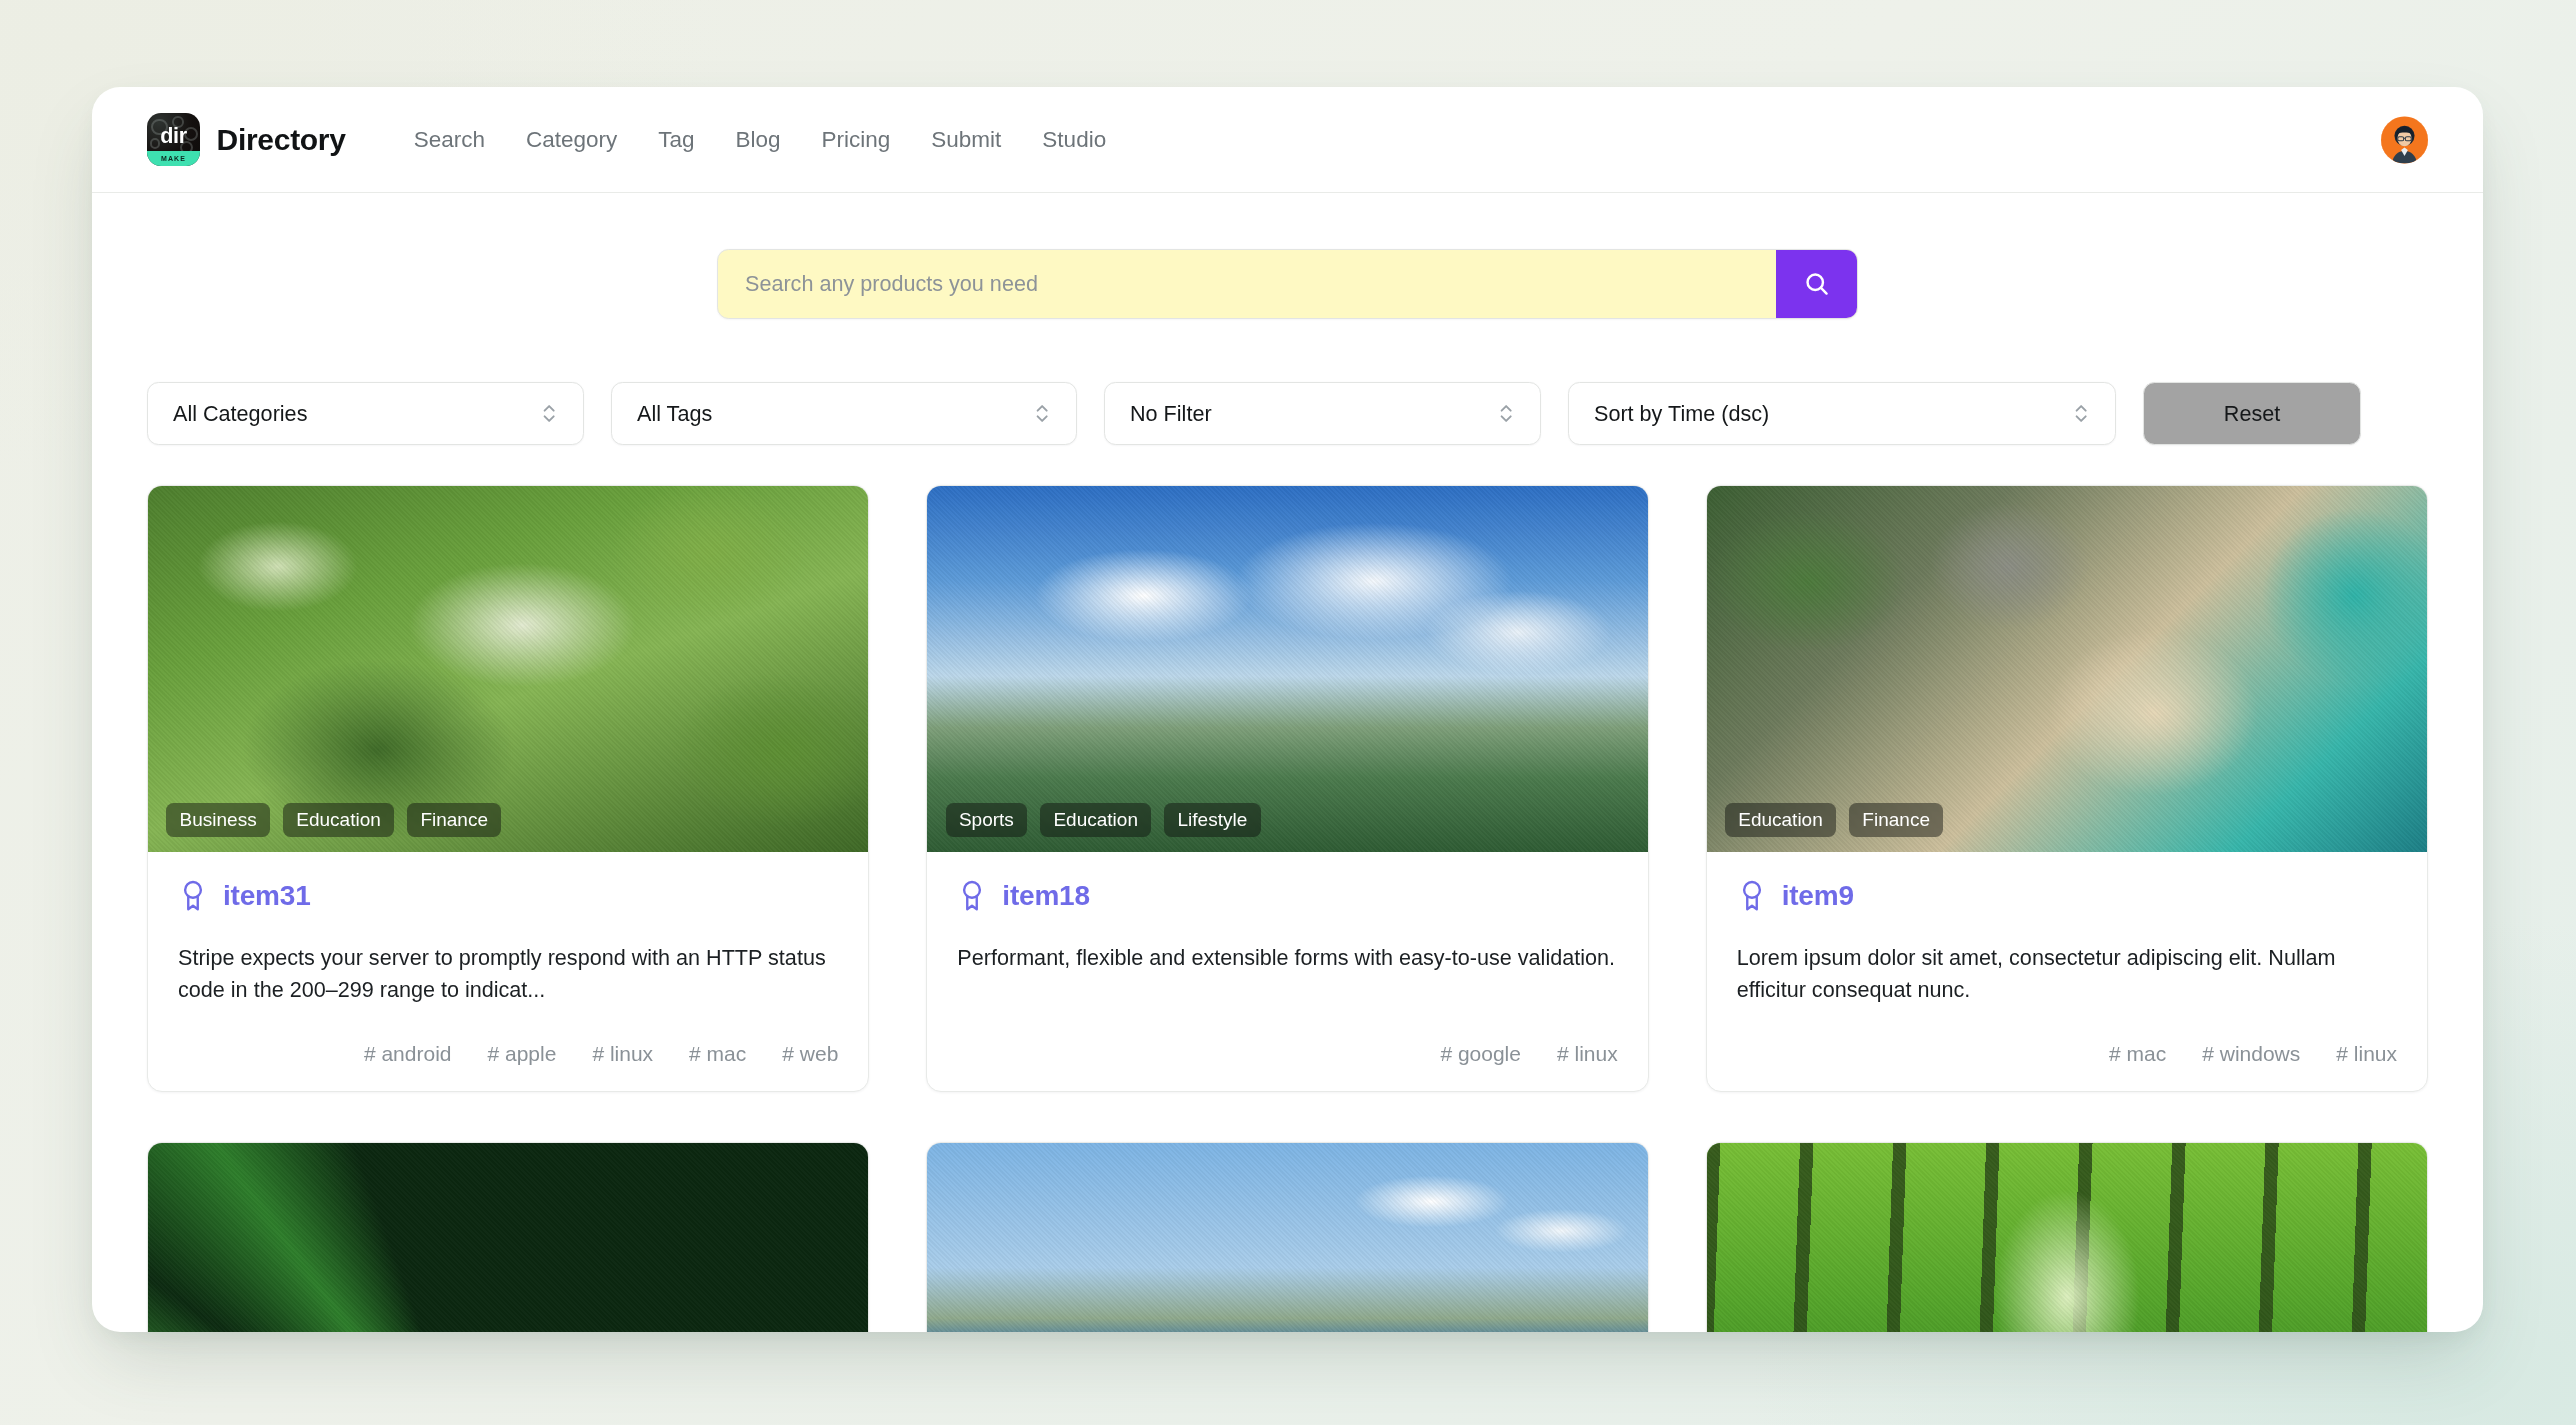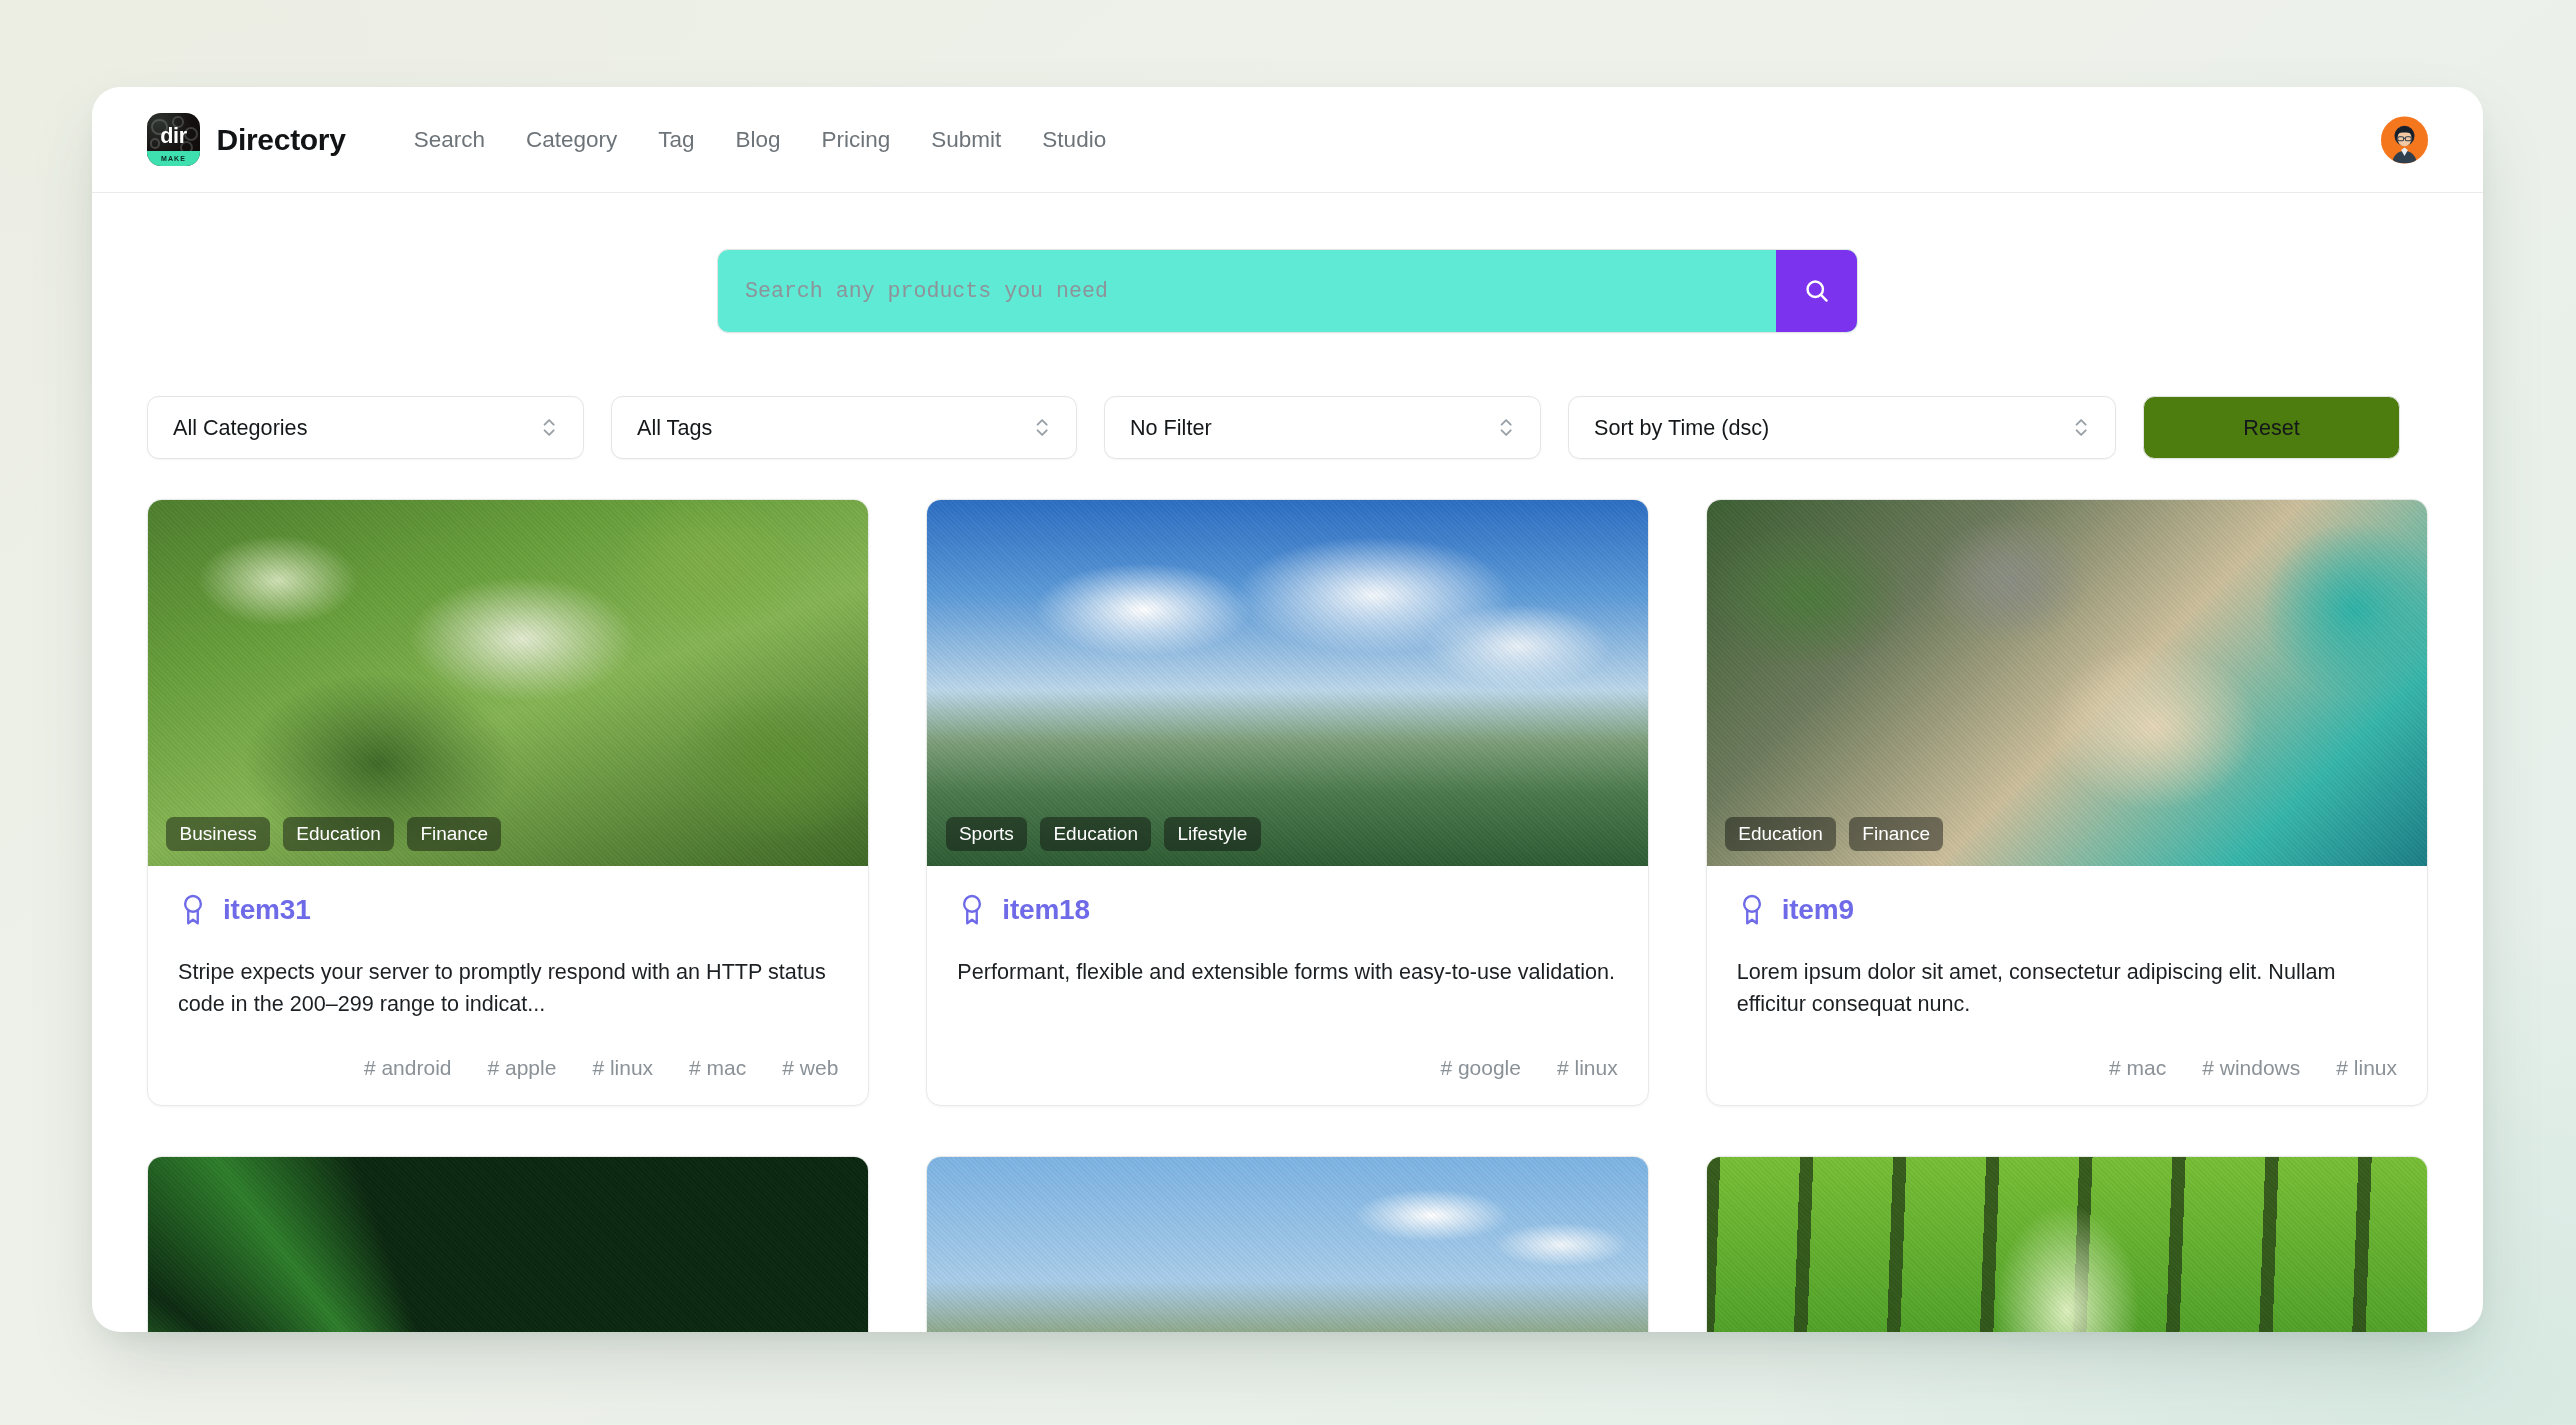--- a/index.html
+++ b/index.html
@@ -132,27 +132,26 @@
 
   
   .search-zone {
     padding-top: 56px;
     display: flex;
     justify-content: center;
   }
   .search-wrap {
     display: flex;
     width: 1141px;
-    height: 84px;
+    height: 70px;
     border: 1.2px solid #e3e5e3;
     border-radius: 11.6px;
     overflow: hidden;
-    background: #5eead4;
+    background: #fef9c3;
     box-shadow: 0 0.8px 1.7px rgba(16,24,40,0.04);
-    font-family: Liberation Mono, monospace;
   }
   .search-input {
     flex: 1;
     border: 0;
     outline: 0;
     font-family: inherit;
     font-size: 21.6px;
     color: #131517;
     padding: 0 27px;
     background: transparent;
@@ -190,25 +189,25 @@
     box-shadow: 0 0.8px 1.7px rgba(16,24,40,0.04);
     white-space: nowrap;
   }
   .select.cat   { width: 437px; }
   .select.tags  { width: 466px; }
   .select.filt  { width: 437px; align-items: center; }
   .select.sort  { width: 548px; }
   .chev { width: 18.3px; height: 25px; flex: 0 0 auto; margin-left: 13.3px; }
 
   .reset-btn {
-    width: 257px;
+    width: 218px;
     height: 63px;
     border: 1.2px solid #e3e5e3;
     border-radius: 11.6px;
-    background: #4d7c0f;
+    background: #a3a3a3;
     font-family: inherit;
     font-size: 21.6px;
     color: #15181a;
     cursor: pointer;
     box-shadow: 0 0.8px 1.7px rgba(16,24,40,0.04);
   }
 
   
   .grid {
     padding: 40px 55px 0 55px;

